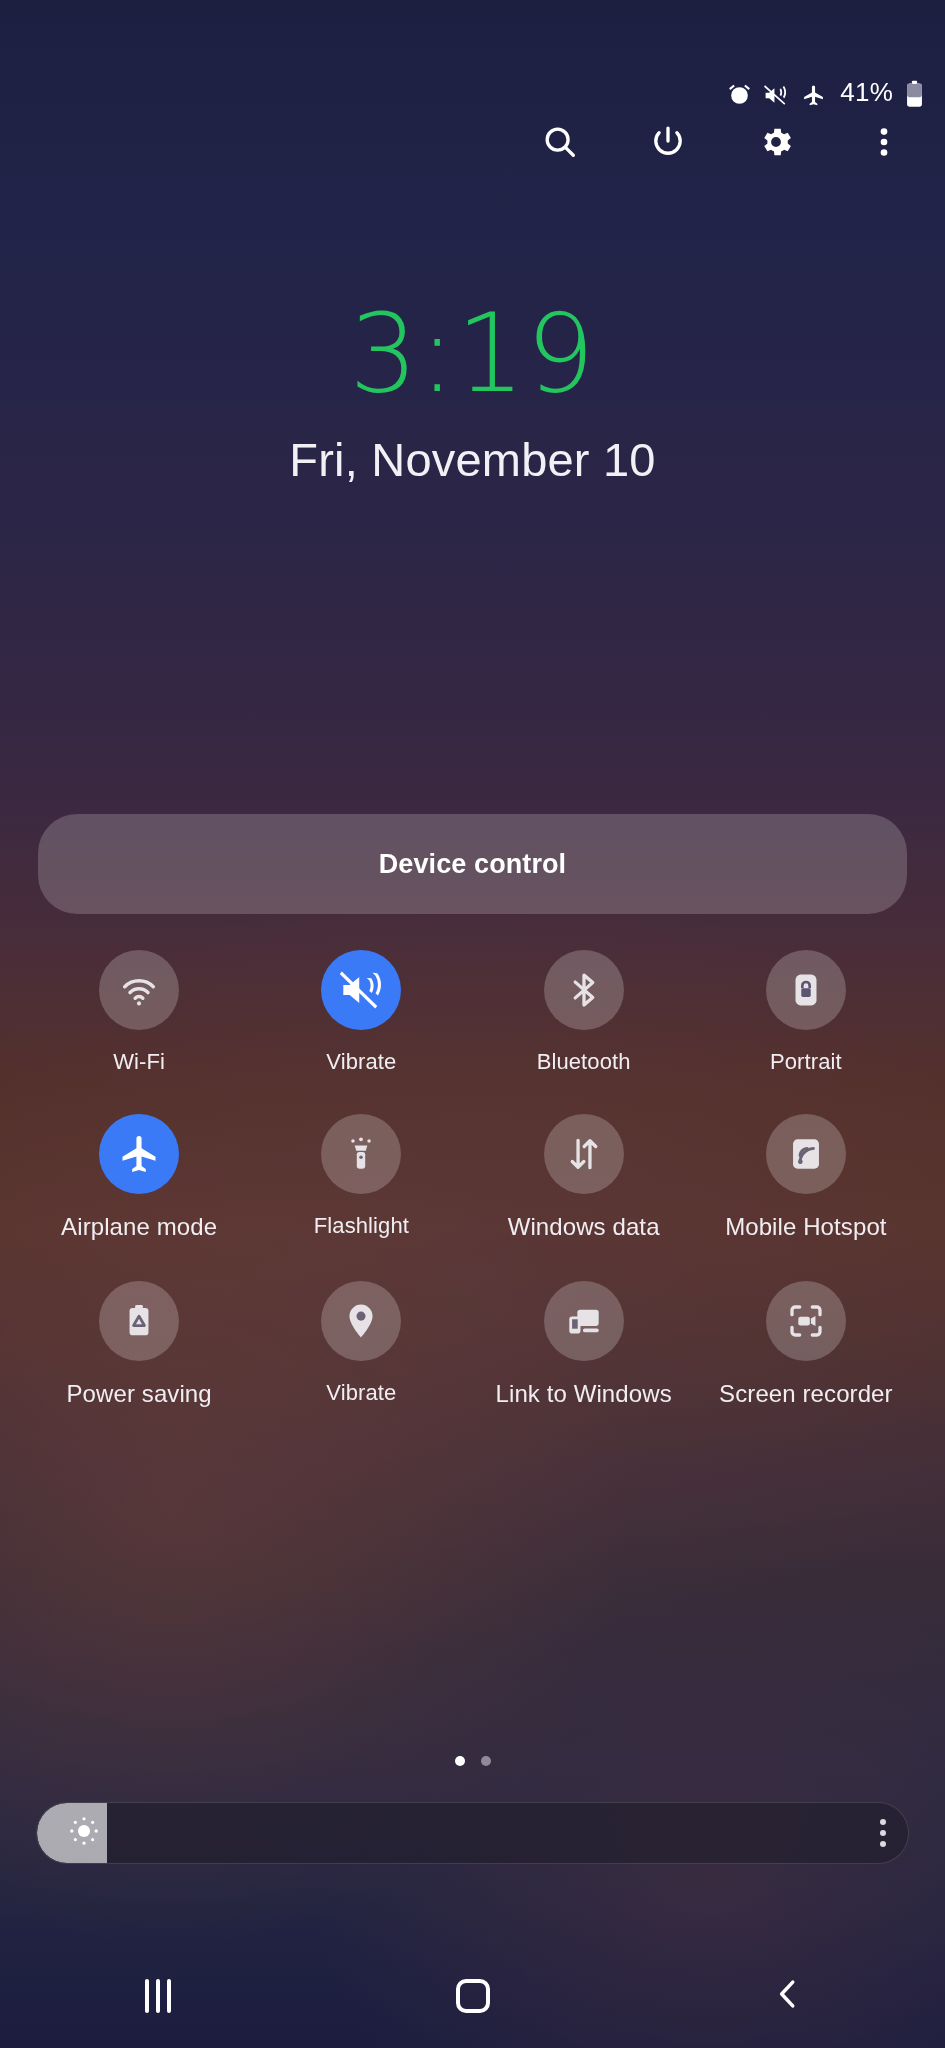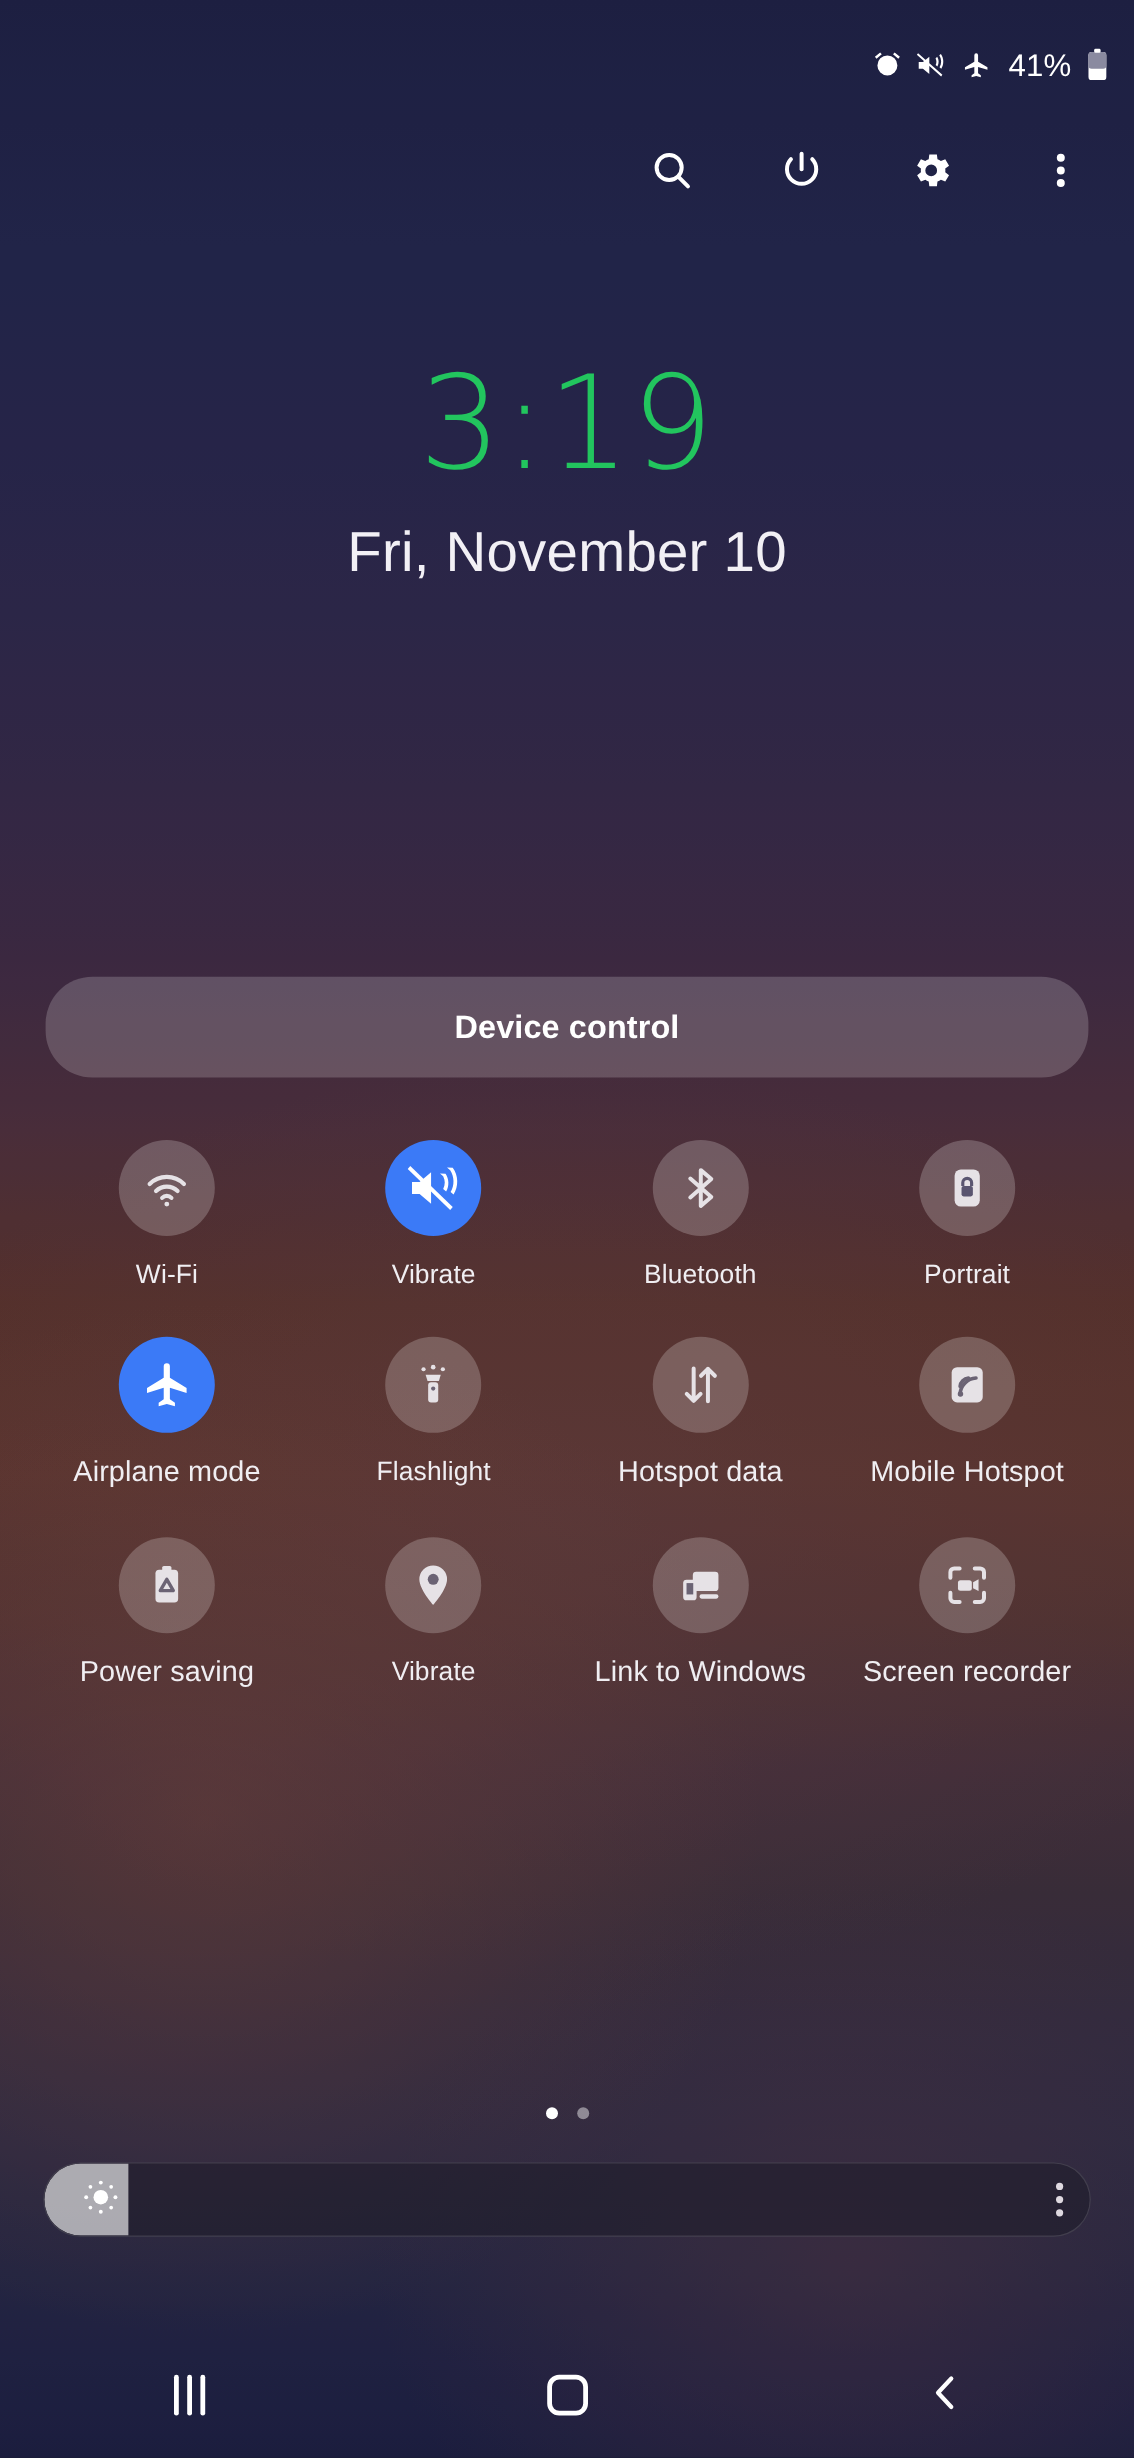--- a/index.html
+++ b/index.html
@@ -35,21 +35,21 @@
         #33304a 87%,
         #2b2c4a 92%,
         #24264a 96%,
         #1f2246 100%);
   }
   #overlay { position:absolute; inset:0; background:rgba(10,10,30,0.18); }
 
   
   #statusbar {
     position:absolute; top:0; left:0; right:0; height:108px;
-    display:flex; align-items:center; justify-content:flex-end;
+    display:flex; align-items:flex-end; justify-content:flex-end;
     padding-right:22px; gap:11px;
   }
   #statusbar .sicon { display:flex; align-items:center; }
   #battery-pct {
     color:#fff; font-size:26px; letter-spacing:.2px;
     font-weight:400; margin-left:3px; margin-right:2px;
   }
 
   
   #action-row {
@@ -70,21 +70,21 @@
     color:#f2f0f5; font-size:47px; font-weight:400; margin-top:24px;
     letter-spacing:.2px;
   }
 
   
   #pill-row {
     position:absolute; top:814px; left:38px; right:38px;
     display:flex; gap:32px;
   }
   .pill {
-    flex:1; height:84px; border-radius:39px;
+    flex:1; height:100px; border-radius:39px;
     background:rgba(255,255,255,0.19);
     display:flex; align-items:center; justify-content:center;
     color:#fff; font-size:27px; font-weight:700; cursor:pointer;
     letter-spacing:.1px;
   }
 
   
   #qs-grid {
     position:absolute; top:950px; left:28px; right:28px;
   }
@@ -287,21 +287,21 @@
       <div class="qs-label">Flashlight</div>
     </div>
 
     <div class="qs-tile">
       <div class="qs-circle">
         <svg width="42" height="42" viewBox="0 0 24 24" fill="none" stroke="#e6e2e6" stroke-width="1.9" stroke-linecap="round" stroke-linejoin="round">
           <path d="M8.6 4.2v15.4M5.3 16.3l3.3 3.3 3.3-3.3"></path>
           <path d="M15.4 19.8V4.4M12.1 7.7l3.3-3.3 3.3 3.3"></path>
         </svg>
       </div>
-      <div class="qs-label small">Hotspot data</div>
+      <div class="qs-label small">Windows data</div>
     </div>
 
     <div class="qs-tile">
       <div class="qs-circle">
         <svg width="42" height="42" viewBox="0 0 24 24">
           <rect x="4.6" y="3.6" width="14.8" height="16.8" rx="2.6" fill="#e6e2e6"></rect>
           <g fill="none" stroke="#6b6374" stroke-width="1.7" stroke-linecap="round">
             <path d="M8.6 16.6a8 8 0 0 1 7.6-7.8"></path>
             <path d="M8.6 12.8a4.3 4.3 0 0 1 4-4"></path>
           </g>

